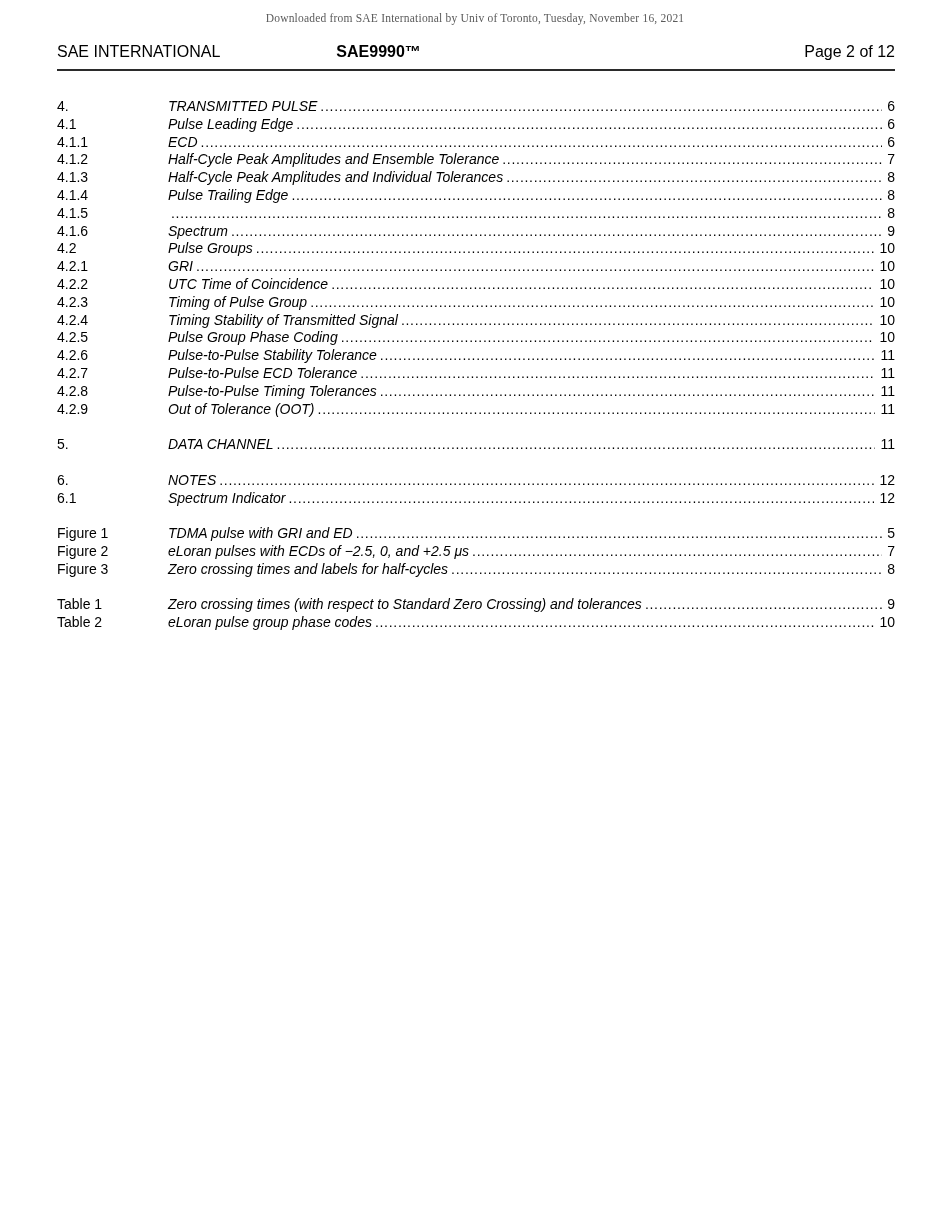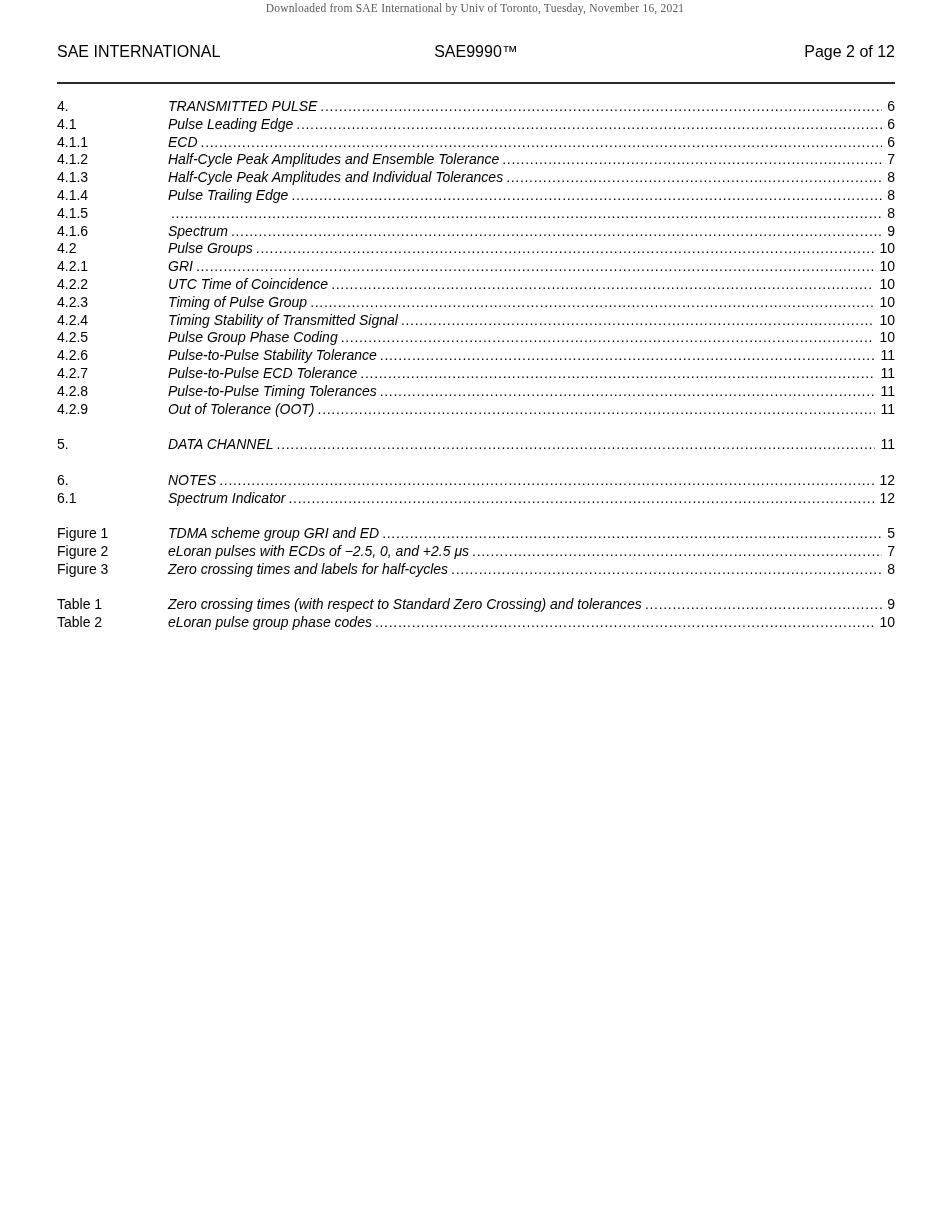--- a/index.html
+++ b/index.html
@@ -11,44 +11,44 @@
     position: relative;
     width: 950px;
     height: 1230px;
     background: #ffffff;
     color: var(--body-text, #000);
     font-family: "Liberation Sans", sans-serif;
     overflow: hidden;
   }
   .download-notice {
     position: absolute;
-    top: 2px;
+    top: 12px;
     left: 0;
     right: 0;
     text-align: center;
     font-family: "Liberation Serif", serif;
     font-size: 11.5px;
     color: var(--notice-text, #5a5a5a);
     letter-spacing: 0.2px;
   }
   .header {
     position: absolute;
     top: 42px;
     left: 57px;
     right: 55px;
     display: flex;
     align-items: flex-end;
     font-size: 16px;
     line-height: 20px;
-    padding-bottom: 20px;
+    padding-bottom: 7px;
     border-bottom: 2px solid var(--header-rule, #2b2b2b);
     white-space: nowrap;
   }
   .header-left  { flex: 1; text-align: left; }
-  .header-center{ flex: 1; text-align: center; }
+  .header-center{ flex: 1; text-align: left; font-weight: bold; }
   .header-right { flex: 1; text-align: right; }
 
   .toc {
     position: absolute;
     top: 98px;
     left: 57px;
     right: 55px;
     font-size: 14px;
   }
   .toc-group + .toc-group { margin-top: 17.8px; }
@@ -223,21 +223,21 @@
         <div class="toc-row">
           <span class="toc-num">6.1</span>
           <span class="toc-title">Spectrum Indicator</span>
           <span class="toc-leader"></span>
           <span class="toc-page">12</span>
         </div>
       </div>
       <div class="toc-group">
         <div class="toc-row">
           <span class="toc-num">Figure 1</span>
-          <span class="toc-title">TDMA scheme group GRI and ED</span>
+          <span class="toc-title">TDMA pulse with GRI and ED</span>
           <span class="toc-leader"></span>
           <span class="toc-page">5</span>
         </div>
         <div class="toc-row">
           <span class="toc-num">Figure 2</span>
           <span class="toc-title">eLoran pulses with ECDs of −2.5, 0, and +2.5 μs</span>
           <span class="toc-leader"></span>
           <span class="toc-page">7</span>
         </div>
         <div class="toc-row">

